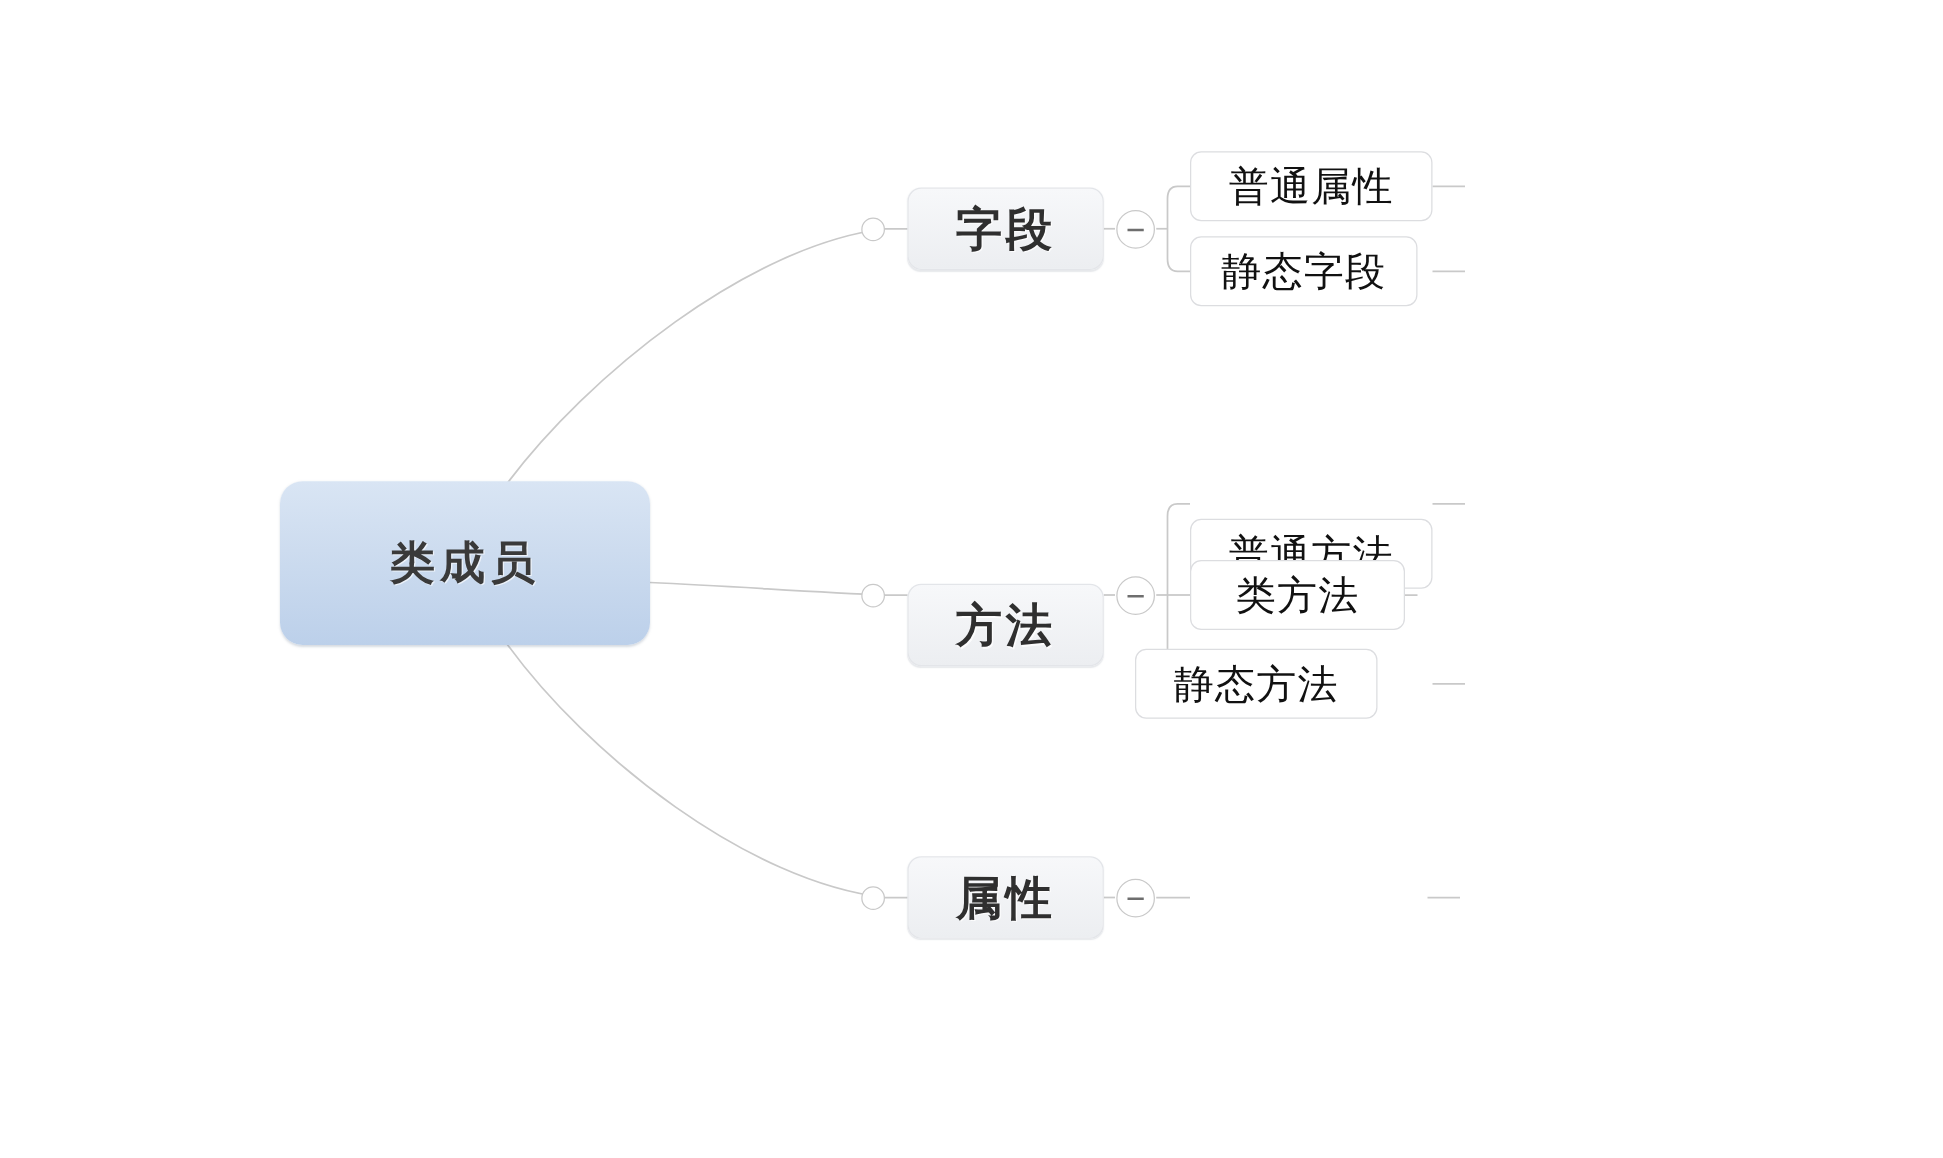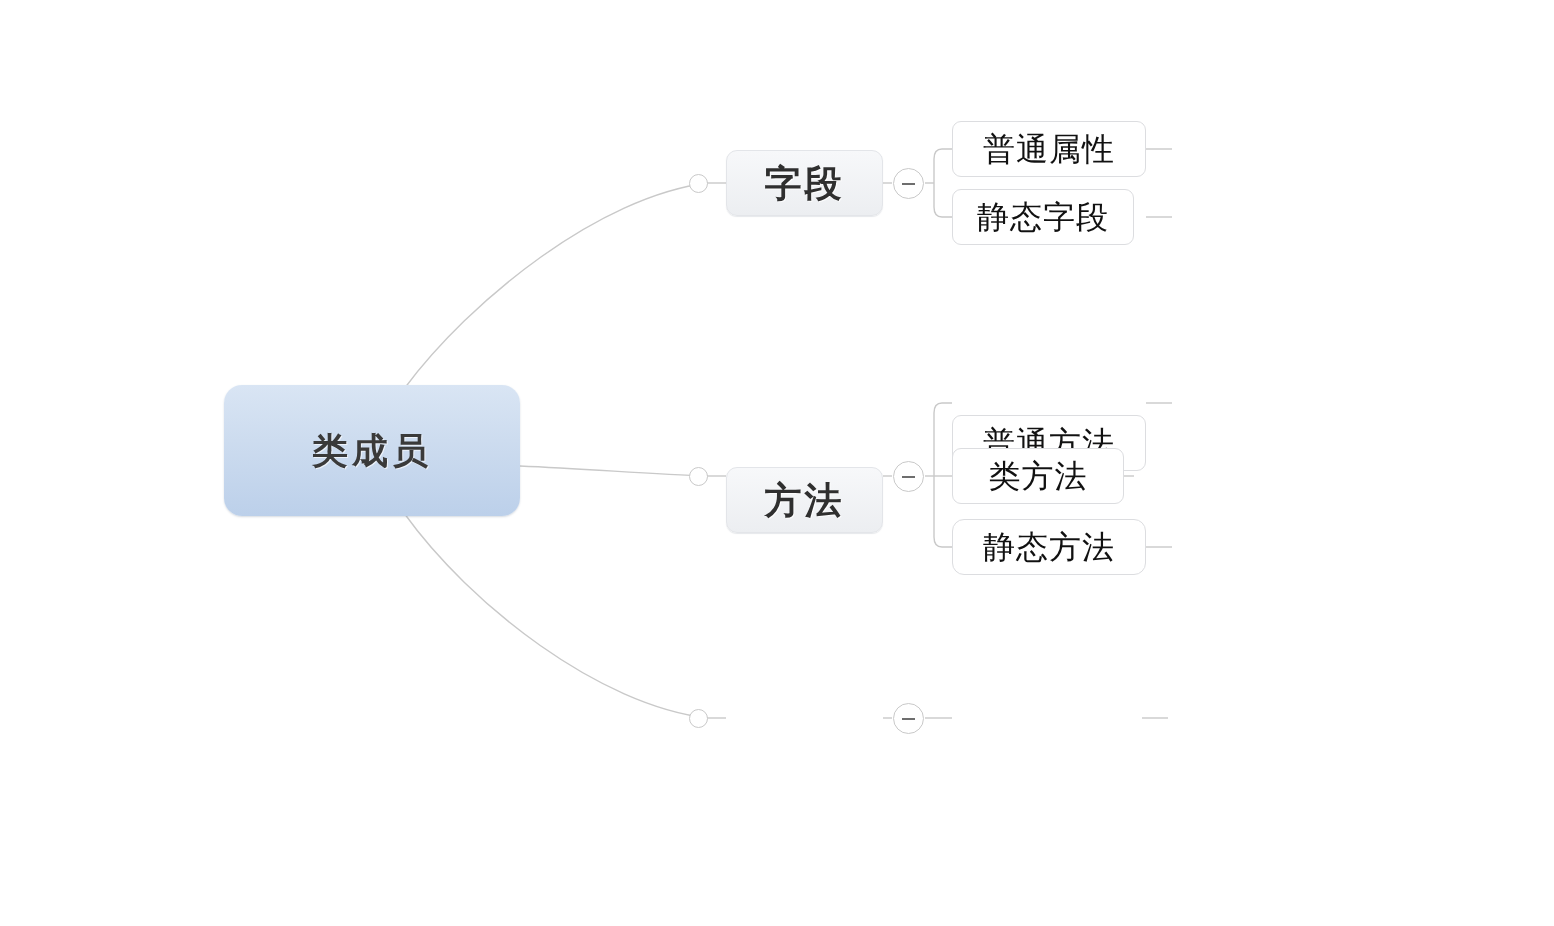--- a/index.html
+++ b/index.html
@@ -193,22 +193,25 @@
   </div>
   <div class="toggle" style="left:893px; top:461px;">
     <span class="minus"></span>
   </div>
   <div class="leaf-node" style="left:952px; top:375px; width:194px;margin-top:40px;">
     <span class="leaf-label">普通方法</span>
   </div>
   <div class="leaf-node" style="left:952px; top:448px; width:172px;">
     <span class="leaf-label">类方法</span>
   </div>
-  <div class="leaf-node" style="left:952px; top:519px; width:194px;border-radius:12px;">
+  <div class="leaf-node" style="left:908px; top:519px; width:194px;">
     <span class="leaf-label">静态方法</span>
   </div>
 
   <div class="edge-dot" style="left:689px; top:709px;"></div>
+  <div class="l2-node" style="left:726px; top:685px; width:157px;">
+    <span class="l2-label">属性</span>
+  </div>
   <div class="toggle" style="left:893px; top:703px;">
     <span class="minus"></span>
   </div>
 
 </div>
 
 </body></html>

